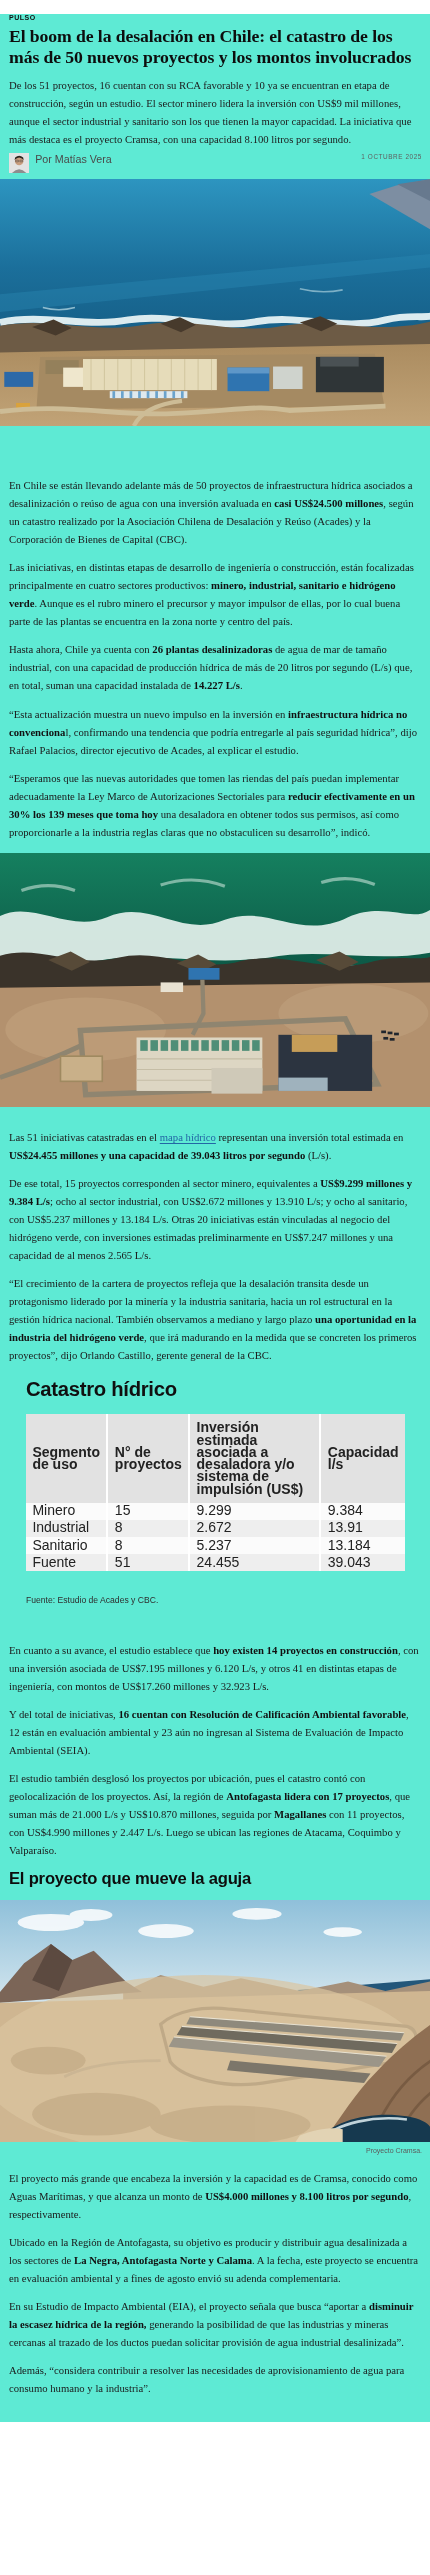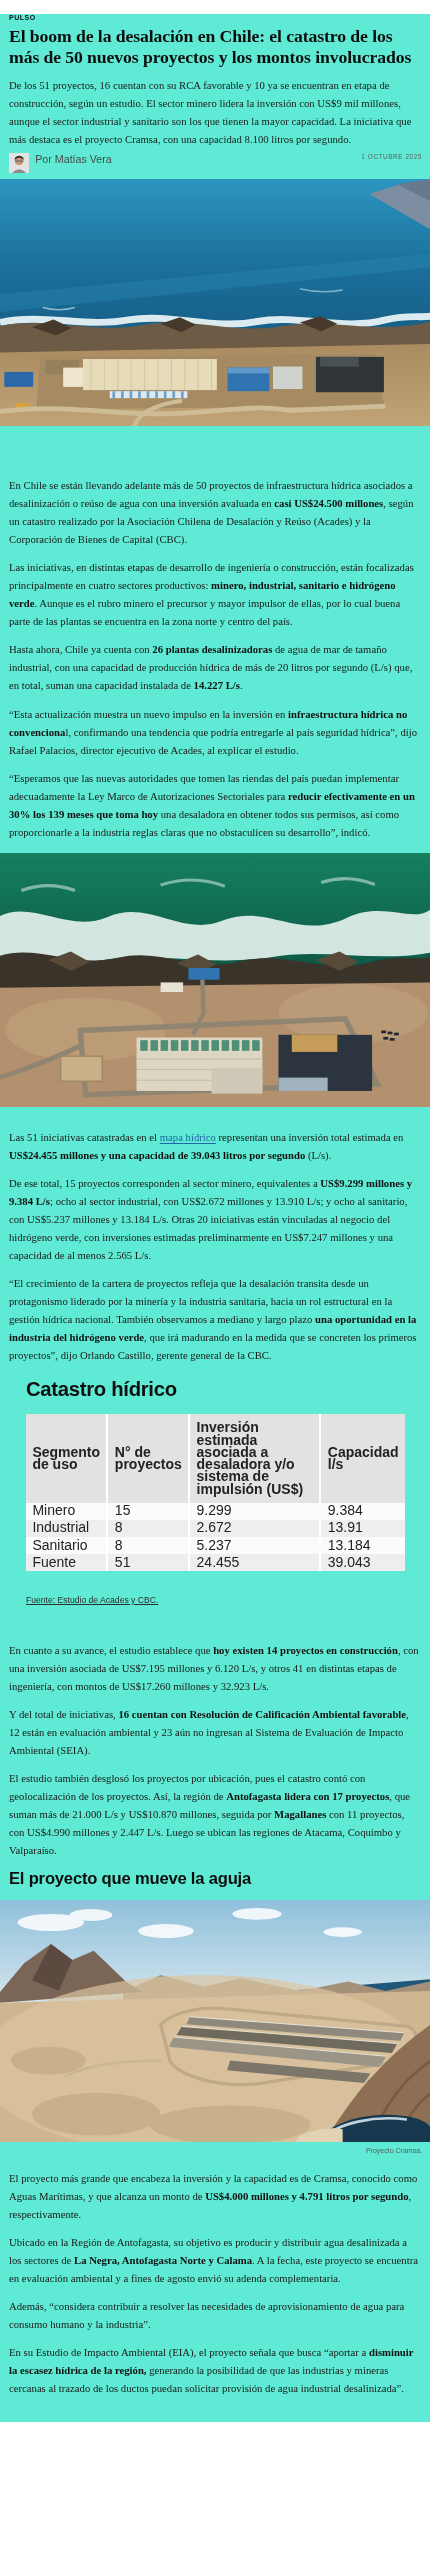--- a/index.html
+++ b/index.html
@@ -29,21 +29,21 @@
                font-size:20.3px;line-height:22.5px;margin:0 0 13px;color:#101010;letter-spacing:-0.3px;}
   table.catastro{width:100%;border-collapse:separate;border-spacing:0;
                  font-family:"Liberation Sans","DejaVu Sans",sans-serif;font-size:14px;color:#222;}
   table.catastro th{background:#e2e2e2;font-weight:700;text-align:left;vertical-align:middle;
                     padding:7.5px 6.4px;line-height:12.3px;}
   table.catastro td{padding:2.7px 6.4px;line-height:11.8px;background:#fbfbfb;}
   table.catastro tbody tr:nth-child(even) td{background:#eeeeee;}
   table.catastro th + th, table.catastro td + td{border-left:2.1px solid #fff;}
   .col1{width:19%;} .col2{width:18%;} .col3{width:45%;} .col4{width:18%;}
   .table-source{font-family:"Liberation Sans","DejaVu Sans",sans-serif;font-size:8.6px;
-                color:#2e2e2e;margin:23.5px 0 0;text-decoration:underline;}
+                color:#2e2e2e;margin:23.5px 0 0;}
   .group-c{margin-top:36px;}
   h2.section-h2{font-family:"Liberation Sans","DejaVu Sans",sans-serif;font-weight:700;
                 font-size:16.6px;line-height:19px;margin:6px 0 0;color:#0d0d0d;letter-spacing:-0.2px;}
   .fig3{margin-top:11.8px;}
   .caption{font-family:"Liberation Sans","DejaVu Sans",sans-serif;font-size:7px;color:#5c5c5c;
            text-align:right;padding:4.8px 9px 0;}
   .group-d{margin-top:15px;}
   .bottom-space{height:14px;}
 </style>
 </head>
@@ -305,22 +305,22 @@
       <path d="M805 300 C 760 330 730 370 710 410 M805 360 C 775 385 755 415 745 445" stroke="#6e523c" stroke-width="5" fill="none" opacity=".7"></path>
       <path d="M590 452 C 622 408 700 394 760 404 C 792 410 805 420 805 430 L805 452 Z" fill="#16394f"></path>
       <path d="M600 448 C 630 416 700 402 760 410" stroke="#dfeef2" stroke-width="5" fill="none" opacity=".85"></path>
       <path d="M560 440 C 590 428 620 424 640 428 L640 452 L552 452 Z" fill="#e2d3b4"></path>
     </svg>
   </figure>
   <div class="caption">Proyecto Cramsa.</div>
 
   <div class="container">
     <div class="group-d">
-        <p class="body-p"><span>El proyecto más grande que encabeza la inversión y la capacidad es de Cramsa, conocido como Aguas Marítimas, y que alcanza un monto de </span><b>US$4.000 millones y 4.791 litros por segundo</b><span>, respectivamente.</span></p>
+        <p class="body-p"><span>El proyecto más grande que encabeza la inversión y la capacidad es de Cramsa, conocido como Aguas Marítimas, y que alcanza un monto de </span><b>US$4.000 millones y 8.100 litros por segundo</b><span>, respectivamente.</span></p>
         <p class="body-p"><span>Ubicado en la Región de Antofagasta, su objetivo es producir y distribuir agua desalinizada a los sectores de </span><b>La Negra, Antofagasta Norte y Calama</b><span>. A la fecha, este proyecto se encuentra en evaluación ambiental y a fines de agosto envió su adenda complementaria.</span></p>
+        <p class="body-p"><span>En su Estudio de Impacto Ambiental (EIA), el proyecto señala que busca “aportar a </span><b>disminuir la escasez hídrica de la región,</b><span> generando la posibilidad de que las industrias y mineras cercanas al trazado de los ductos puedan solicitar provisión de agua industrial desalinizada”.</span></p>
         <p class="body-p"><span>Además, “considera contribuir a resolver las necesidades de aprovisionamiento de agua para consumo humano y la industria”.</span></p>
-        <p class="body-p"><span>En su Estudio de Impacto Ambiental (EIA), el proyecto señala que busca “aportar a </span><b>disminuir la escasez hídrica de la región,</b><span> generando la posibilidad de que las industrias y mineras cercanas al trazado de los ductos puedan solicitar provisión de agua industrial desalinizada”.</span></p>
       </div>
     <div class="bottom-space"></div>
   </div>
 
 </div>
 
 
 </body></html>

